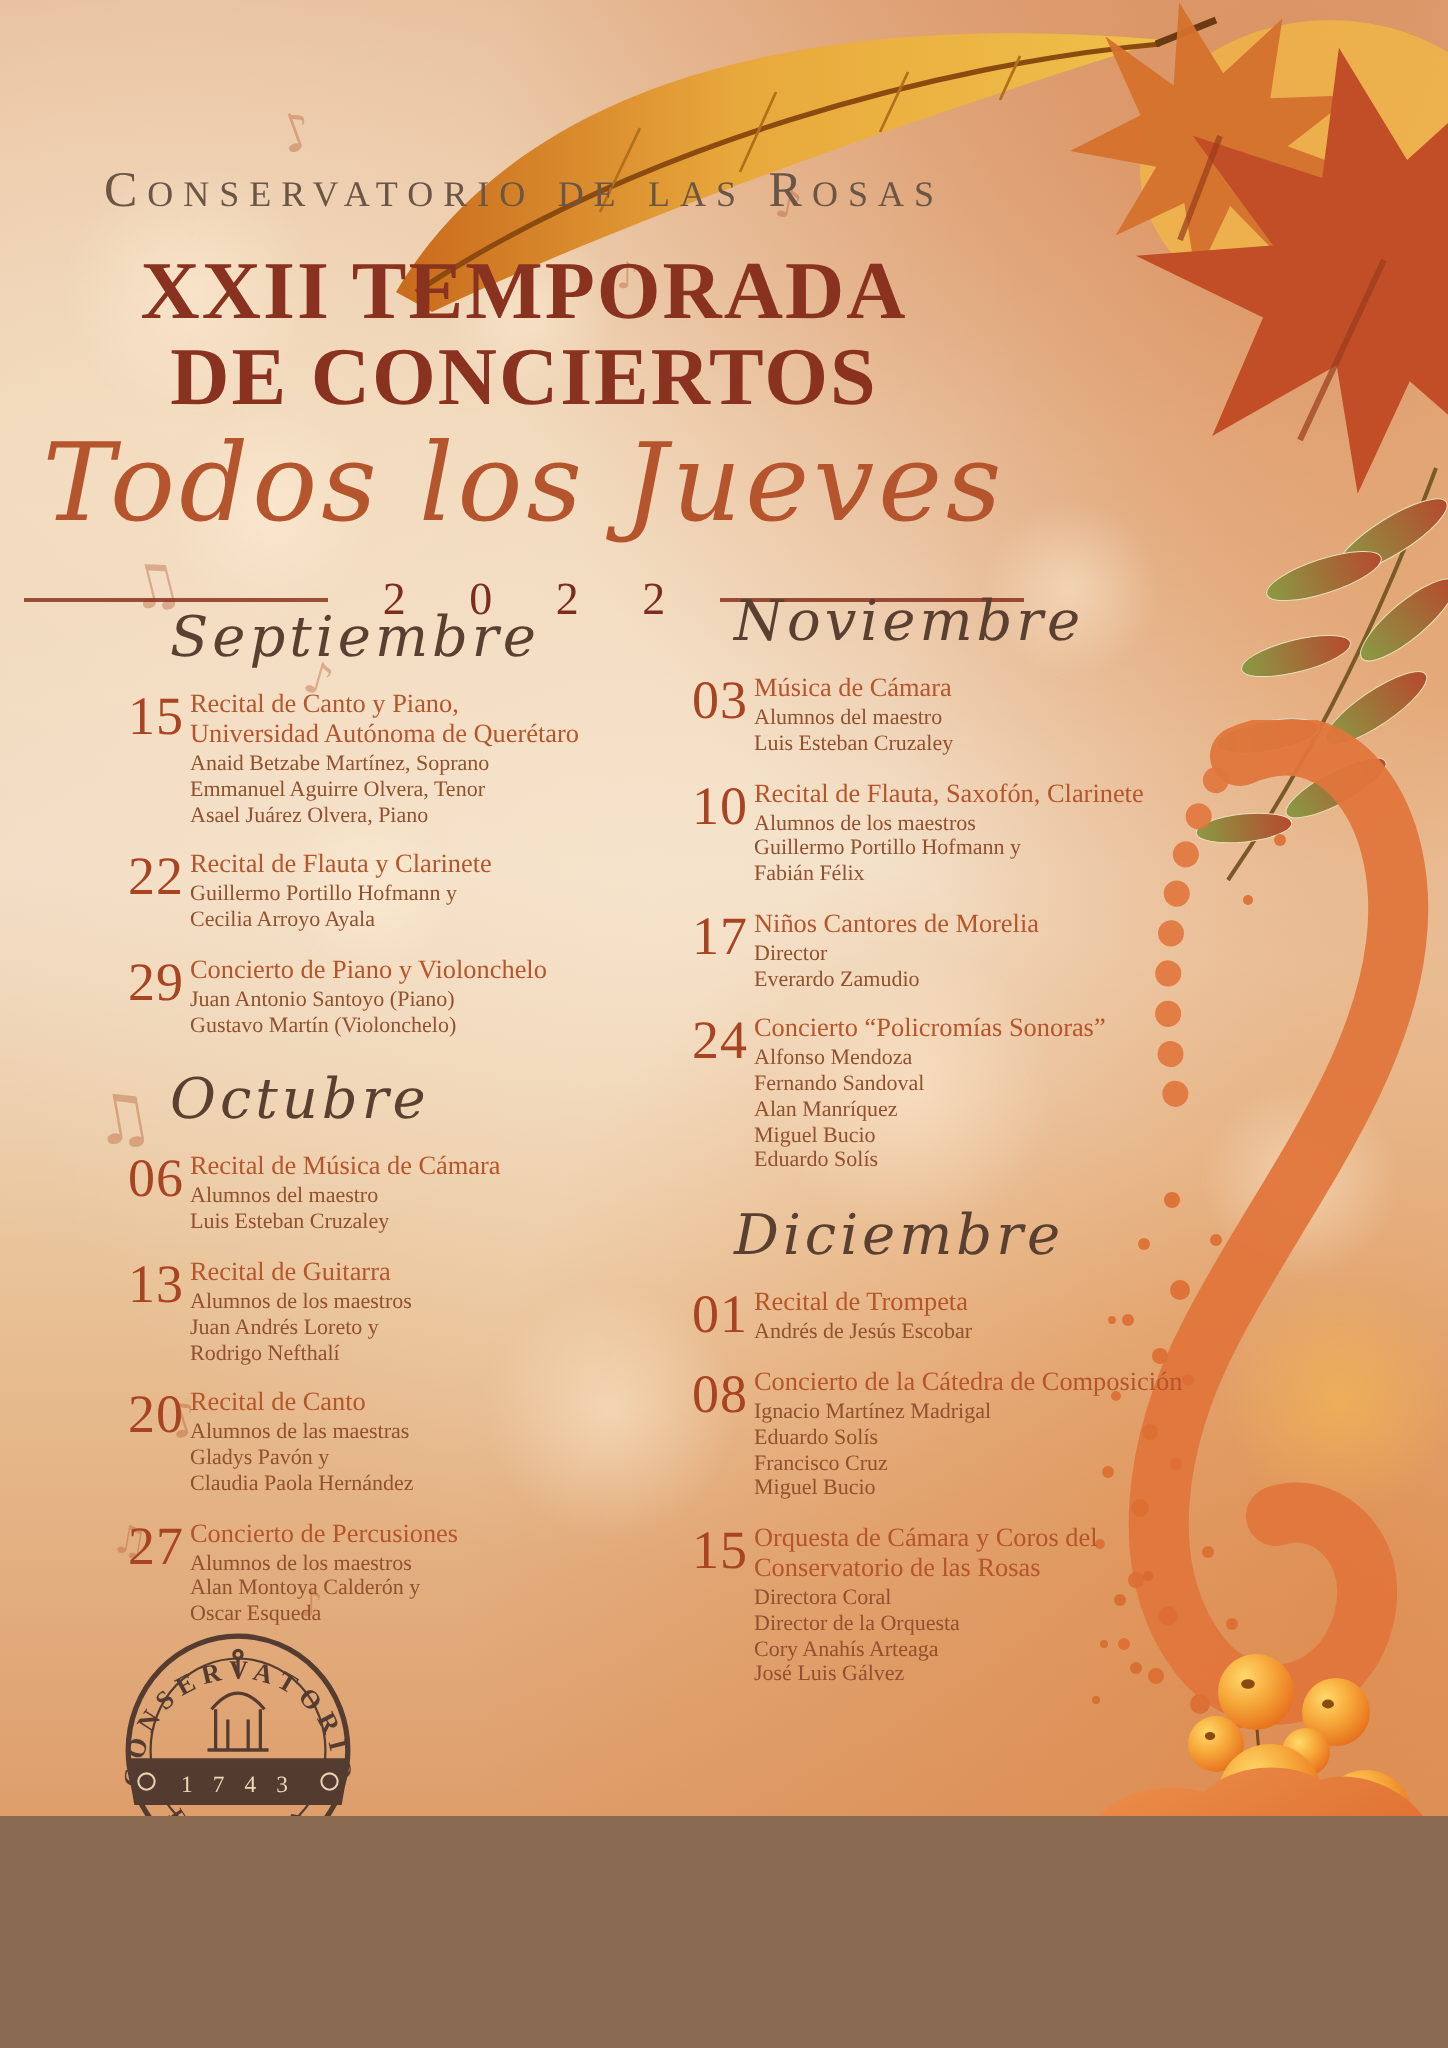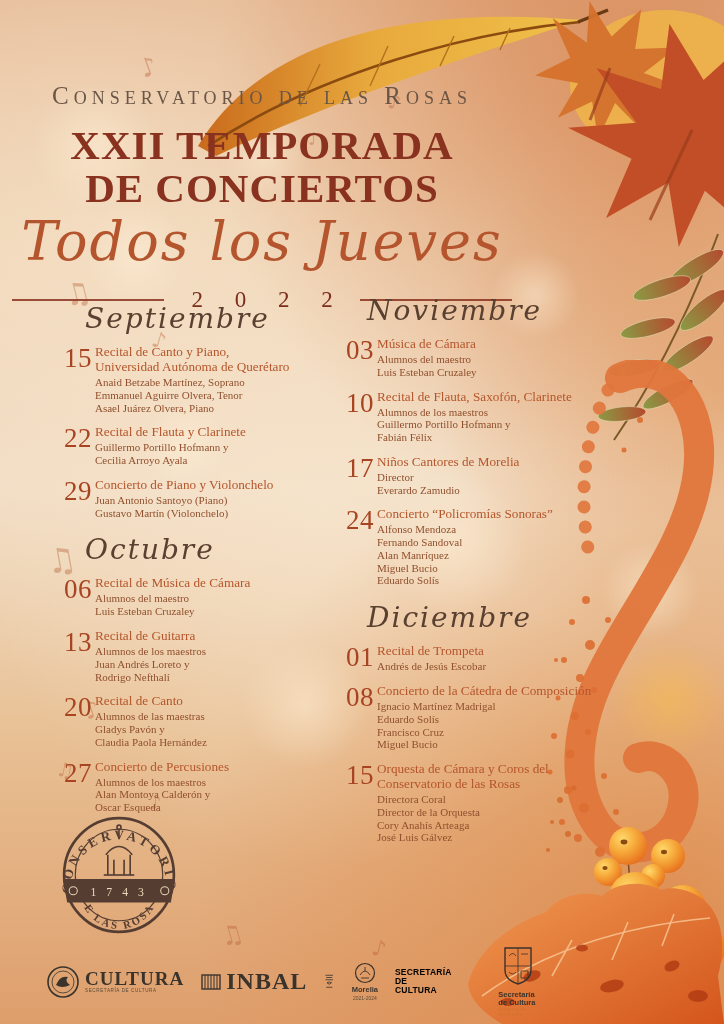--- a/index.html
+++ b/index.html
@@ -1,18 +1,18 @@
 <!DOCTYPE html>
 <html><head>
 <meta charset="utf-8">
 <title>Poster</title>
 <style>
   html,body{margin:0;padding:0;background:#8a6a50;}
   .poster{
-    position:relative;width:724px;height:1024px;overflow:hidden;margin:0 auto;
+    position:relative;width:724px;height:908px;overflow:hidden;margin:0 auto;
     font-family:"Liberation Serif",serif;
     background:
       radial-gradient(circle at 88% 10%, rgba(209,100,38,.50), rgba(209,100,38,0) 38%),
       radial-gradient(circle at 100% 38%, rgba(224,140,70,.45), rgba(224,140,70,0) 30%),
       radial-gradient(circle at 92% 88%, rgba(220,120,50,.55), rgba(220,120,50,0) 42%),
       radial-gradient(circle at 12% 22%, rgba(248,226,200,.65), rgba(248,226,200,0) 45%),
       radial-gradient(circle at 45% 50%, rgba(250,233,210,.55), rgba(250,233,210,0) 55%),
       linear-gradient(180deg,#e2b48e 0%,#ecd3b4 24%,#f0ddc5 48%,#e8c094 72%,#de9e6c 100%);
   }
   .bokeh{position:absolute;border-radius:50%;filter:blur(3px);pointer-events:none;

